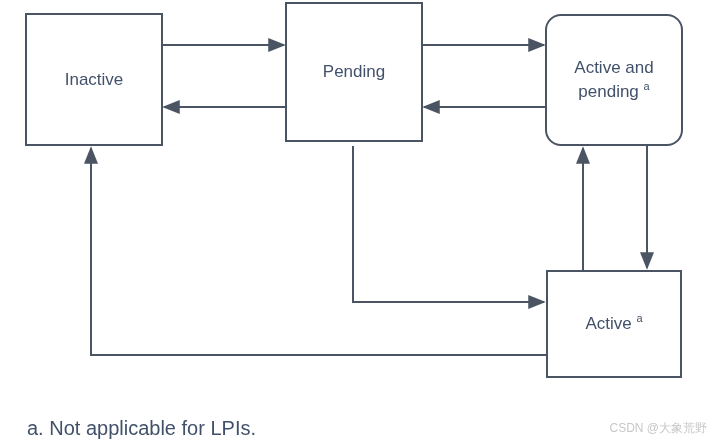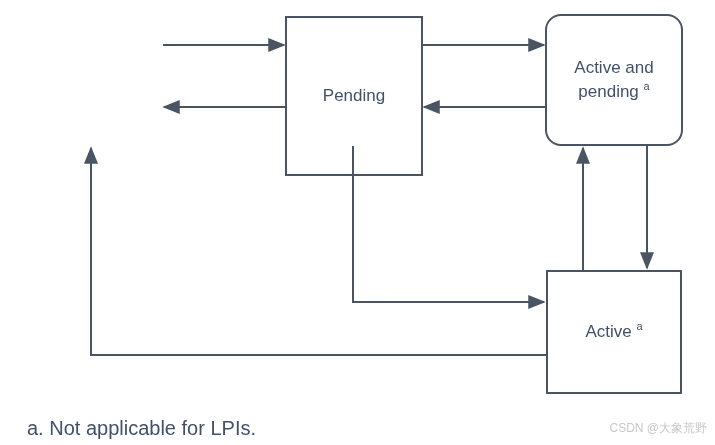--- a/index.html
+++ b/index.html
@@ -20,23 +20,23 @@
     align-items: center;
     justify-content: center;
     text-align: center;
     padding: 0 8px;
     color: var(--text, #42516a);
     font-size: 17px;
     line-height: 1.4;
   }
   .state sup { font-size: 11px; line-height: 0; }
   .state--inactive           { left: 25px;  top: 13px;  width: 138px; height: 133px; }
-  .state--pending            { left: 285px; top: 16px;  width: 138px; height: 160px; }
+  .state--pending            { left: 285px; top: 2px;  width: 138px; height: 140px; }
   .state--active-and-pending { left: 545px; top: 14px;  width: 138px; height: 132px; border-radius: 16px; }
-  .state--active             { left: 546px; top: 270px; width: 136px; height: 124px; }
+  .state--active             { left: 546px; top: 270px; width: 136px; height: 108px; }
   .svg-layer {
     position: absolute;
     left: 0; top: 0;
     width: 715px; height: 445px;
     pointer-events: none;
   }
   .svg-layer path { stroke: var(--line, #4a5462); stroke-width: 2; fill: none; }
   #arrowhead path { fill: var(--line, #4a5462); stroke: none; }
   .footnote {
     position: absolute;
@@ -52,20 +52,23 @@
     color: var(--watermark, #c8c8c8);
     font-size: 12px;
     margin-left: 43px;
   }
 </style>
 </head>
 <body>
 
 <div class="canvas">
 
+  <div class="state state--inactive">
+    <span>Inactive</span>
+  </div>
 
   <div class="state state--pending">
     <span>Pending</span>
   </div>
 
   <div class="state state--active-and-pending">
     <span><span>Active and pending</span> <sup>a</sup></span>
   </div>
 
   <div class="state state--active">

